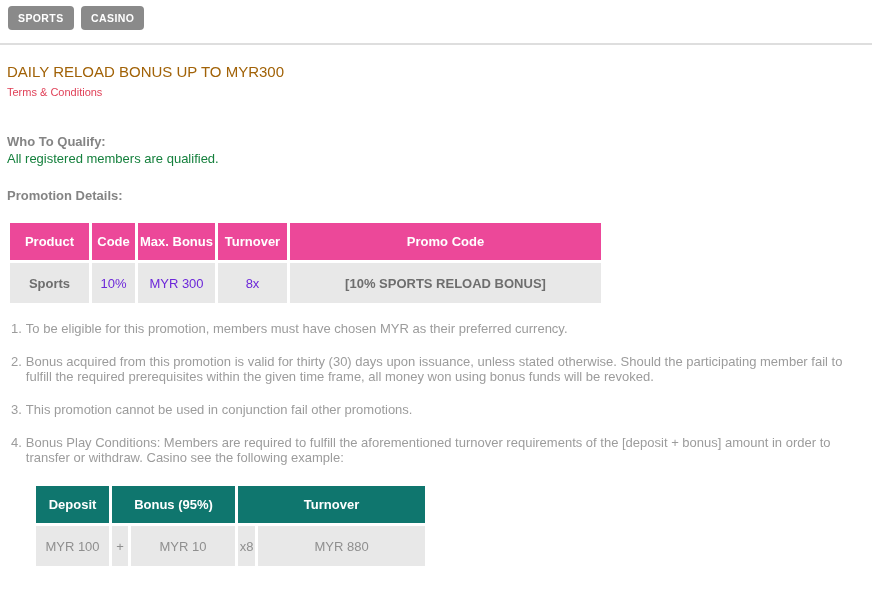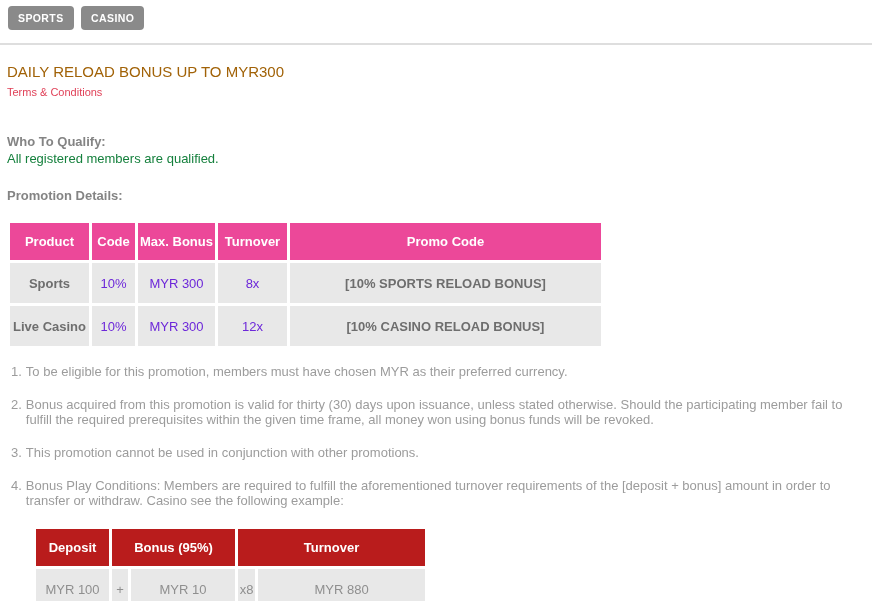--- a/index.html
+++ b/index.html
@@ -100,21 +100,21 @@
   }
   .term-num { flex: 0 0 auto; margin-right: 4px; }
   .term-text { padding-right: 6px; }
 
   .example-table {
     margin: 18px 0 0 26px;
     table-layout: fixed;
     width: 392px;
   }
   .example-table th {
-    background: #b91c1c;
+    background: #0f766e;
     color: #ffffff;
     font-size: 13px;
     font-weight: bold;
     height: 40px;
     text-align: center;
   }
   .example-table td {
     background: #e8e8e8;
     font-size: 13px;
     color: #8f8f8f;
@@ -162,42 +162,35 @@
       </tr>
     </thead>
     <tbody>
       <tr>
         <td class="bold-cell">Sports</td>
         <td>10%</td>
         <td>MYR 300</td>
         <td>8x</td>
         <td class="bold-cell">[10% SPORTS RELOAD BONUS]</td>
       </tr>
-      <tr>
-        <td class="bold-cell">Live Casino</td>
-        <td>10%</td>
-        <td>MYR 300</td>
-        <td>12x</td>
-        <td class="bold-cell">[10% CASINO RELOAD BONUS]</td>
-      </tr>
     </tbody>
   </table>
 
   <div class="terms-list">
     <div class="term">
       <span class="term-num">1.</span>
       <div class="term-text">To be eligible for this promotion, members must have chosen MYR as their preferred currency.</div>
     </div>
     <div class="term">
       <span class="term-num">2.</span>
       <div class="term-text">Bonus acquired from this promotion is valid for thirty (30) days upon issuance, unless stated otherwise. Should the participating member fail to fulfill the required prerequisites within the given time frame, all money won using bonus funds will be revoked.</div>
     </div>
     <div class="term">
       <span class="term-num">3.</span>
-      <div class="term-text">This promotion cannot be used in conjunction with other promotions.</div>
+      <div class="term-text">This promotion cannot be used in conjunction fail other promotions.</div>
     </div>
     <div class="term">
       <span class="term-num">4.</span>
       <div class="term-text">Bonus Play Conditions: Members are required to fulfill the aforementioned turnover requirements of the [deposit + bonus] amount in order to transfer or withdraw. Casino see the following example:</div>
     </div>
   </div>
 
   <table class="example-table">
     <colgroup>
       <col style="width:76px">

